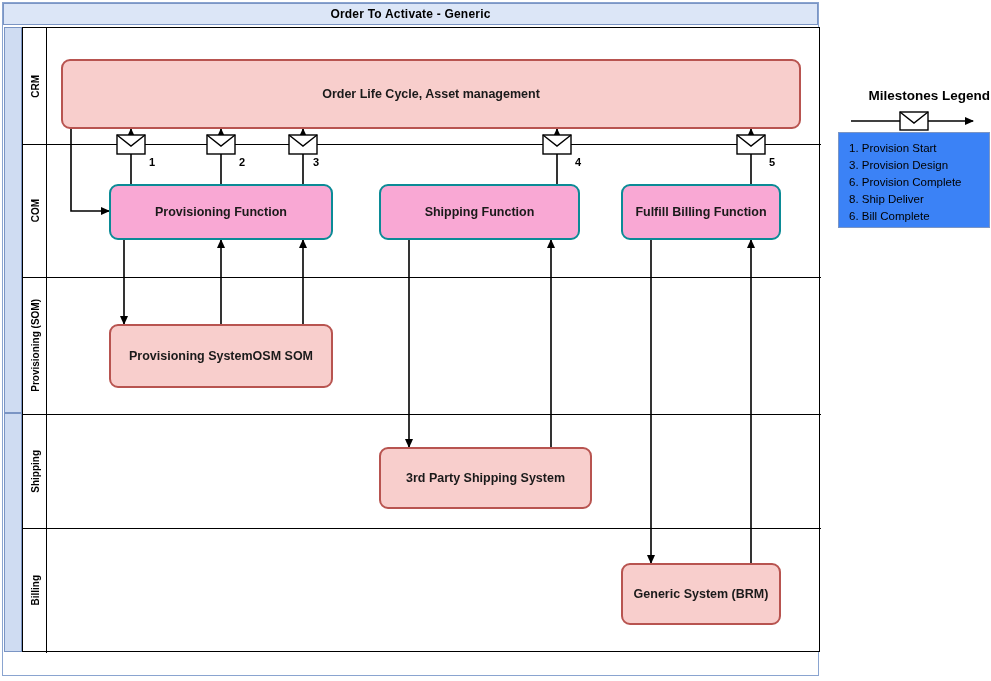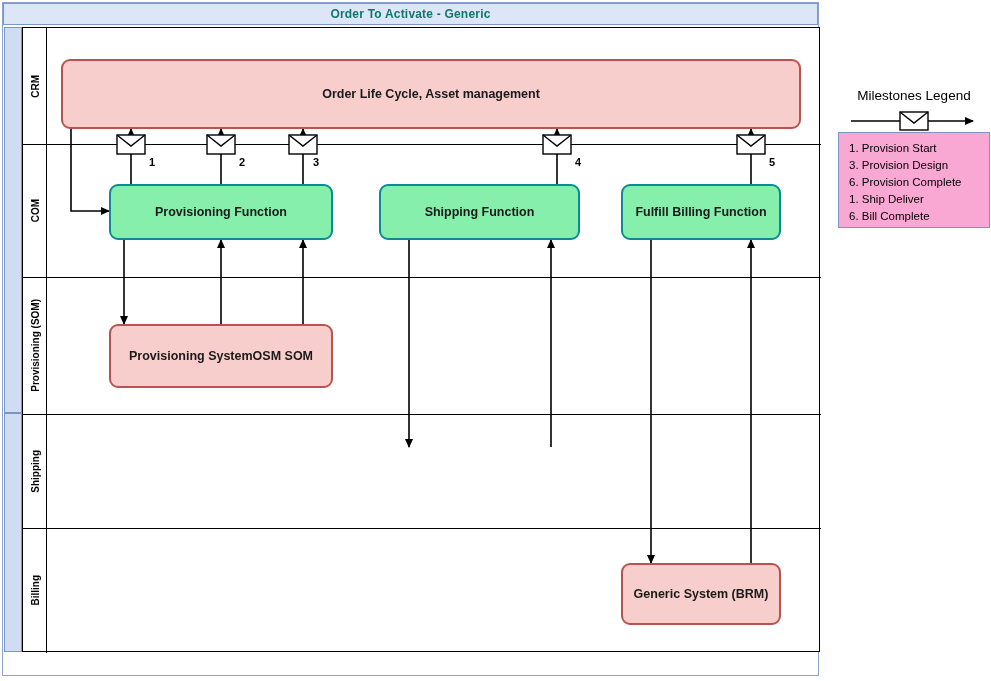--- a/index.html
+++ b/index.html
@@ -33,21 +33,21 @@
     width: 815px;
     height: 22px;
     box-sizing: border-box;
     background: #dce6f7;
     border: 1px solid #7b95c4;
     display: flex;
     align-items: center;
     justify-content: center;
     font-size: 12px;
     font-weight: bold;
-    color: #0f766e;
+    color: #000000;
     letter-spacing: 0.2px;
   }
   
   .pool-strip {
     position: absolute;
     left: 4px;
     width: 18px;
     background: #cfdcf2;
     border: 1px solid #7b95c4;
     box-sizing: border-box;
@@ -112,21 +112,21 @@
     font-weight: bold;
     color: #1a1a1a;
     line-height: 1.35;
     z-index: 5;
   }
   .node.pink {
     background: #f8cecc;
     border: 2px solid #b85450;
   }
   .node.teal {
-    background: #86efac;
+    background: #f9a8d4;
     border: 2px solid #0b8b96;
   }
 
   svg.wires {
     position: absolute;
     left: 0;
     top: 0;
     width: 798px;
     height: 625px;
     overflow: visible;
@@ -148,40 +148,40 @@
     color: #000000;
     z-index: 8;
   }
 
   
   .legend-title {
     position: absolute;
     left: 838px;
     top: 88px;
     width: 152px;
-    text-align: center;
+    text-align: right;
     font-size: 13.5px;
-    font-weight: normal;
+    font-weight: bold;
     color: #000000;
   }
   .legend-icon {
     position: absolute;
     left: 845px;
     top: 110px;
     width: 138px;
     height: 22px;
   }
   .legend-box {
     position: absolute;
     left: 838px;
     top: 132px;
     width: 152px;
     height: 96px;
     box-sizing: border-box;
-    background: #f9a8d4;
+    background: #3b82f6;
     border: 1px solid #7b95c4;
     padding: 7px 0 5px 10px;
   }
   .legend-box div {
     font-size: 11.5px;
     color: #000000;
     line-height: 17px;
     white-space: nowrap;
   }
 </style>
@@ -273,20 +273,23 @@
 
     <div class="node teal" style="left:356px;top:156px;width:201px;height:56px">
       <span>Shipping Function</span>
     </div>
 
     <div class="node pink" style="left:86px;top:296px;width:224px;height:64px;flex-direction:row">
       <span>Provisioning System</span>
       <span>OSM SOM</span>
     </div>
 
+    <div class="node pink" style="left:356px;top:419px;width:213px;height:62px">
+      <span>3rd Party Shipping System</span>
+    </div>
 
     <div class="node pink" style="left:598px;top:535px;width:160px;height:62px">
       <span>Generic System (BRM)</span>
     </div>
 
     <svg class="msg" viewBox="0 0 798 625">
       <g stroke="#000000" stroke-width="1.4" fill="#ffffff">
         <g>
           <rect x="94" y="107" width="28" height="19"></rect>
           <path d="M94,107 L108,118 L122,107" fill="none"></path>
@@ -330,17 +333,17 @@
     <g stroke="#000000" stroke-width="1.4" fill="#ffffff">
       <rect x="55" y="2" width="28" height="18"></rect>
       <path d="M55,2 L69,13 L83,2" fill="none"></path>
     </g>
   </svg>
 
   <div class="legend-box">
     <div>1. Provision Start</div>
     <div>3. Provision Design</div>
     <div>6. Provision Complete</div>
-    <div>1. Ship Deliver</div>
+    <div>8. Ship Deliver</div>
     <div>6. Bill Complete</div>
   </div>
 
 </div>
 
 </body></html>

